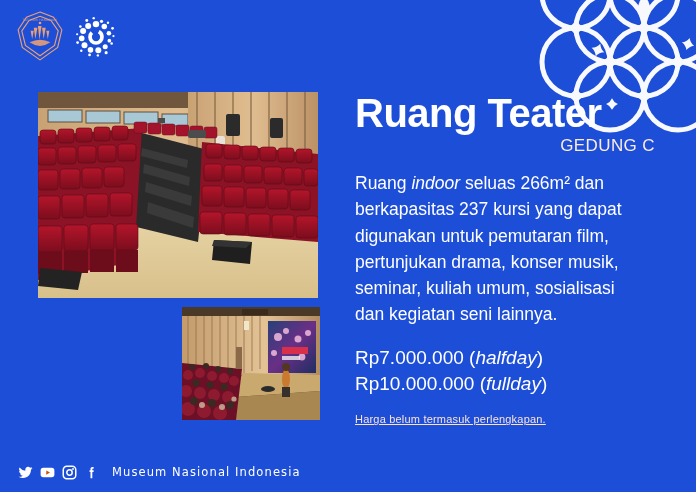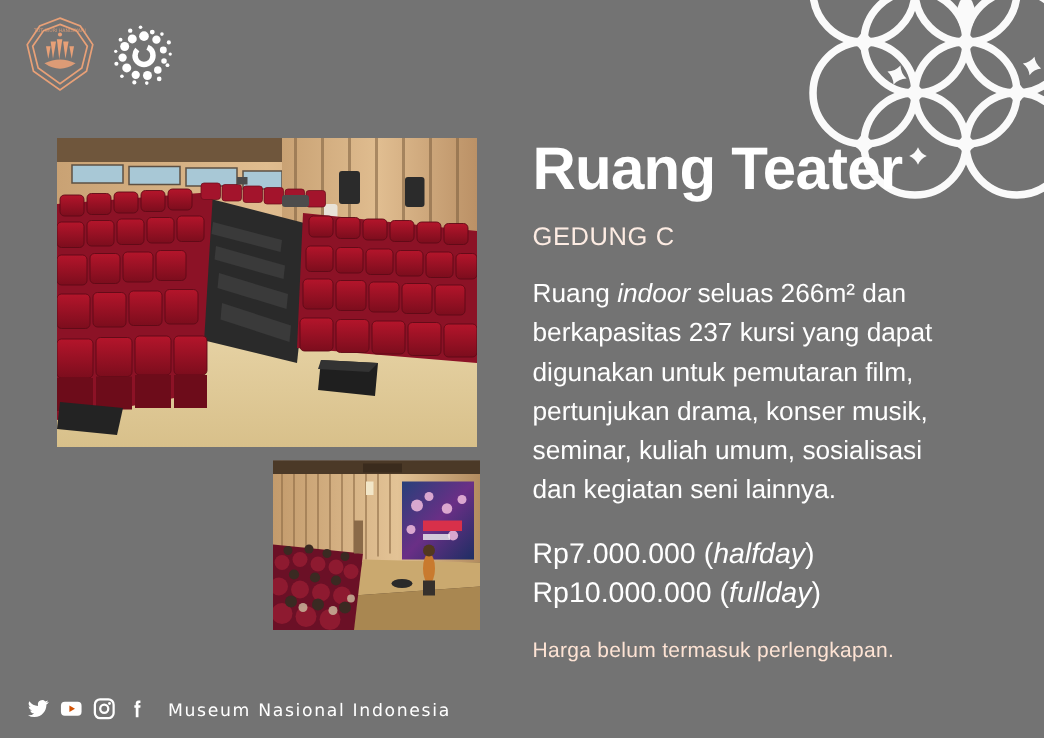--- a/index.html
+++ b/index.html
@@ -2,21 +2,21 @@
 <html><head>
 <meta charset="utf-8">
 <style>
   html,body{margin:0;padding:0;}
   body{
     width:696px;height:492px;overflow:hidden;
     background:#d25204;
     font-family:"Liberation Sans","DejaVu Sans",sans-serif;
     position:relative;
   }
-  .poster{position:absolute;inset:0;background:#737373;overflow:hidden;}
+  .poster{position:absolute;inset:0;background:#1d4ed8;overflow:hidden;}
 
   
   .logo-row{position:absolute;left:14px;top:10px;width:120px;height:52px;}
   .logo-tutwuri{position:absolute;left:0;top:0;width:52px;height:52px;}
   .logo-museum{position:absolute;left:58px;top:4px;width:48px;height:46px;}
 
   
   .ornament{position:absolute;right:0;top:-26px;width:180px;height:160px;opacity:.97;}
 
   
@@ -26,38 +26,38 @@
 
   .ph-inner{position:absolute;inset:0;}
 
   
   .content{position:absolute;left:355px;top:92px;width:300px;color:#fff;}
   .title{
     font-size:40px;line-height:1.05;font-weight:bold;letter-spacing:-0.5px;
     color:#ffffff;margin:0 0 0 0;
   }
   .subtitle{
-    font-size:17px;letter-spacing:.4px;color:#fdece3;margin-top:14px;
+    font-size:17px;letter-spacing:.4px;color:#fdece3;margin-top:2px;text-align:right;
   }
   .desc{
     font-size:17.5px;line-height:1.5;color:#ffffff;margin-top:14px;
     max-width:282px;
   }
   .desc .it{font-style:italic;}
   .price{
     font-size:19px;line-height:1.38;color:#ffffff;margin-top:16px;
   }
   .price .it{font-style:italic;text-align:right;}
   .note{
-    font-size:14px;color:#fde3d4;margin-top:16px;letter-spacing:.2px;
+    font-size:11px;color:#fde3d4;margin-top:16px;letter-spacing:.2px;text-decoration:underline;
   }
 
   
   .footer{
-    position:absolute;left:18px;bottom:12px;display:flex;align-items:center;gap:7px;
+    position:absolute;left:18px;bottom:12px;display:flex;gap:7px;
   }
   .sicon{width:15px;height:15px;display:block;}
   .fname{
     color:#ffffff;font-size:11.5px;letter-spacing:1.1px;margin-left:6px;
     font-family:"DejaVu Sans",sans-serif;
   }
 </style>
 </head>
 <body>
 

